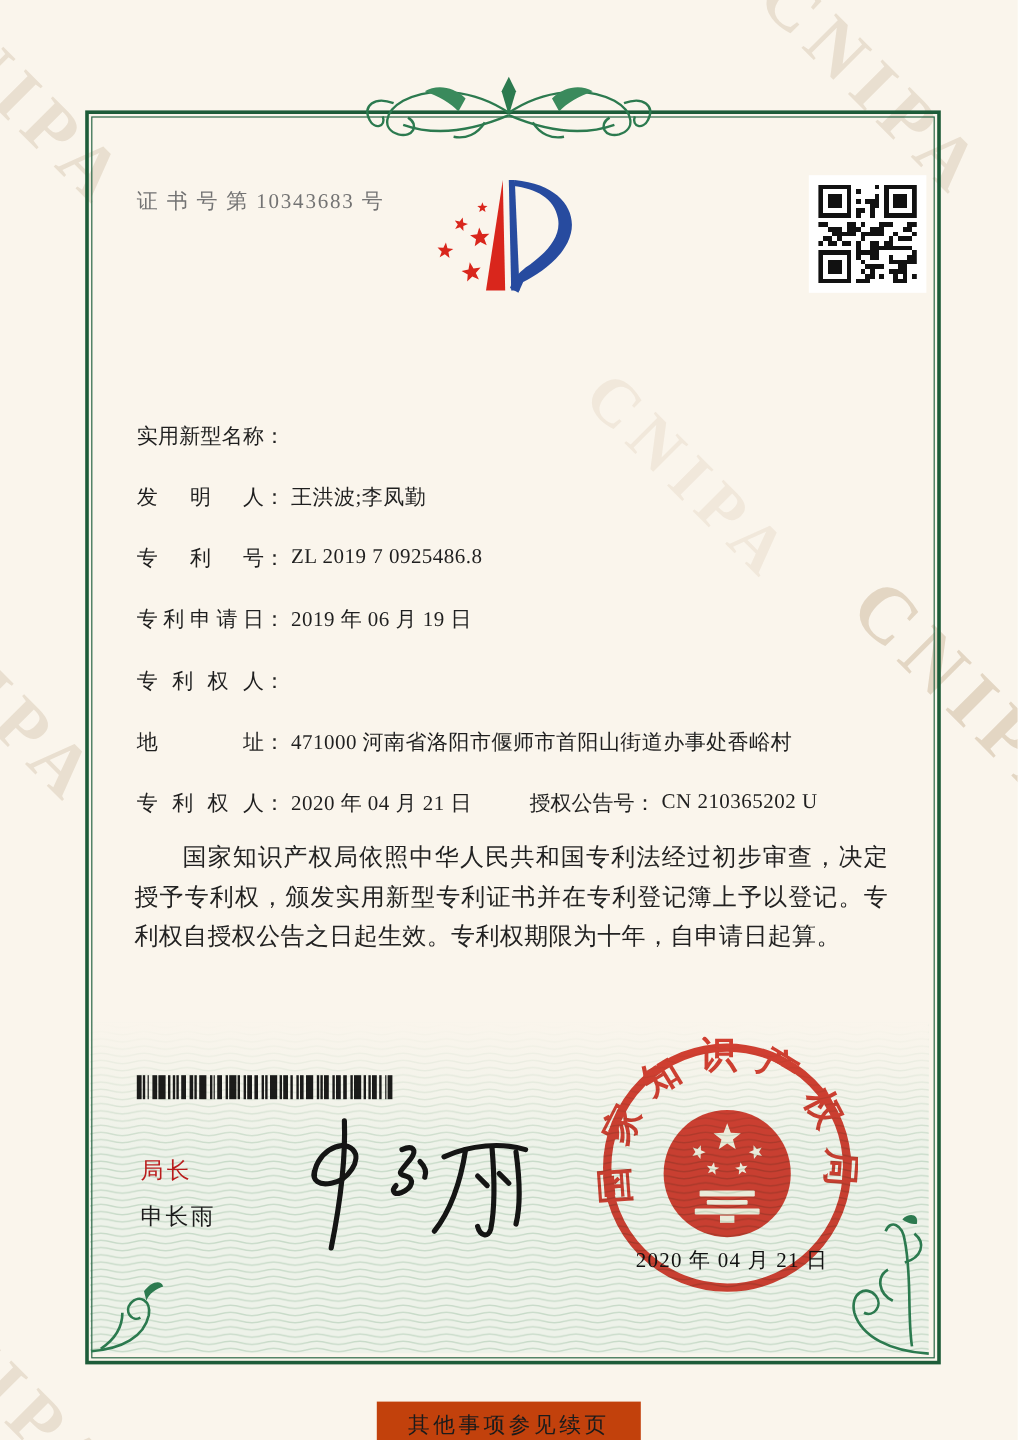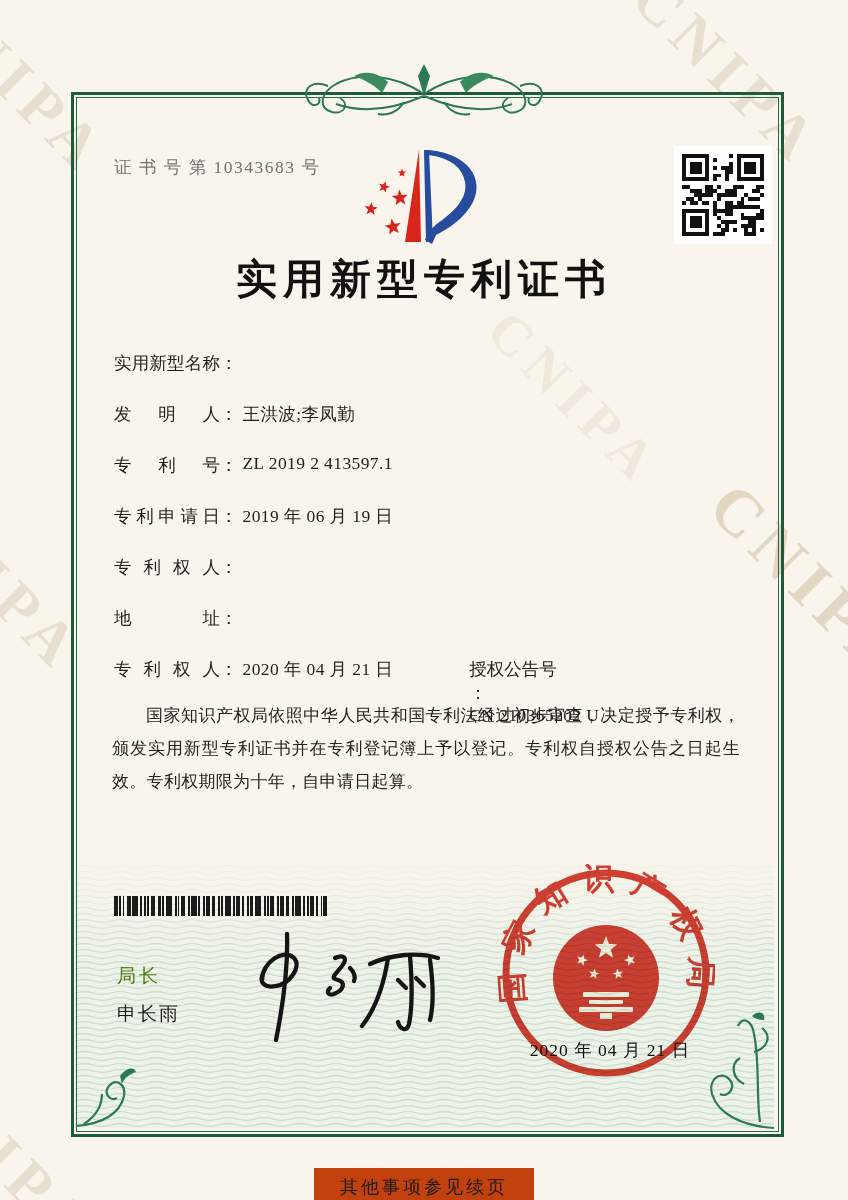--- a/index.html
+++ b/index.html
@@ -31,32 +31,32 @@
       display:flex;align-items:center;justify-content:center;z-index:3;}
   .title{position:absolute;left:0;top:252px;width:848px;text-align:center;font-size:41px;
       font-weight:bold;color:#111;letter-spacing:6px;z-index:3;}
 
   .fields{position:absolute;left:114px;top:351px;width:640px;z-index:3;font-size:17.5px;color:#1f1f1f;}
   .field-row{height:51px;display:flex;align-items:flex-start;}
   .f-label{display:inline-block;width:106px;text-align-last:justify;-moz-text-align-last:justify;
       text-justify:inter-character;}
   .f-colon{margin-right:5px;}
   .f-value{letter-spacing:.4px;}
-  .grant-second{margin-left:76px;display:flex;flex-direction:column;}
+  .grant-second{margin-left:48px;display:flex;}
   .g-label{margin-right:0;}
 
-  .paras{position:absolute;left:112px;top:699px;width:628px;z-index:3;font-size:17px;
+  .paras{position:absolute;left:112px;top:699px;width:628px;z-index:3;font-size:20px;
       line-height:33px;color:#222;text-align:justify;}
   .paras p{margin:0;text-indent:2em;letter-spacing:.3px;}
 
   .barcode{position:absolute;left:114px;top:896px;width:226px;height:20px;z-index:3;
       display:flex;align-items:stretch;mix-blend-mode:multiply;}
   .barcode span{display:block;background:#1c1c1c;}
 
-  .sig-title{position:absolute;left:117px;top:963px;font-size:19px;color:#4d7c0f;z-index:3;letter-spacing:3px;}
+  .sig-title{position:absolute;left:117px;top:963px;font-size:19px;color:#b91c1c;z-index:3;letter-spacing:3px;}
   .sig-name{position:absolute;left:117px;top:1001px;font-size:19px;color:#1c1c1c;z-index:3;letter-spacing:2px;}
   .signature{position:absolute;left:232px;top:928px;z-index:3;mix-blend-mode:multiply;}
 
   .seal{position:absolute;left:497px;top:864px;z-index:3;mix-blend-mode:multiply;opacity:.95;}
   .seal-date{position:absolute;left:512px;top:1038px;width:196px;text-align:center;font-size:17.5px;
       color:#111;z-index:4;letter-spacing:1px;}
 
   .page-info{position:absolute;left:0;top:1088px;width:848px;text-align:center;font-size:15px;
       color:#1d1d1d;z-index:3;letter-spacing:2px;}
   .note-box{position:absolute;left:50%;transform:translateX(-50%);top:1168px;background:#c2410c;
@@ -263,49 +263,49 @@
         <rect x="2" y="2" width="3" height="3" fill="#111"></rect>
         <rect x="14" y="0" width="7" height="7" fill="#111"></rect>
         <rect x="15" y="1" width="5" height="5" fill="#fff"></rect>
         <rect x="16" y="2" width="3" height="3" fill="#111"></rect>
         <rect x="0" y="14" width="7" height="7" fill="#111"></rect>
         <rect x="1" y="15" width="5" height="5" fill="#fff"></rect>
         <rect x="2" y="16" width="3" height="3" fill="#111"></rect>
       </svg>
   </div>
 
-  <div class="title">实用新型专利证书</div>
 
   <div class="fields">
     <div class="field-row">
       <span class="f-label">实用新型名称</span>
         <span class="f-colon">：</span>
     </div>
     <div class="field-row">
       <span class="f-label">发明人</span>
         <span class="f-colon">：</span>
       <span class="f-value">王洪波;李凤勤</span>
     </div>
     <div class="field-row">
       <span class="f-label">专利号</span>
         <span class="f-colon">：</span>
-      <span class="f-value">ZL 2019 2 413597.1</span>
+      <span class="f-value">ZL 2019 7 0925486.8</span>
     </div>
     <div class="field-row">
       <span class="f-label">专利申请日</span>
         <span class="f-colon">：</span>
       <span class="f-value">2019 年 06 月 19 日</span>
     </div>
     <div class="field-row">
       <span class="f-label">专利权人</span>
         <span class="f-colon">：</span>
     </div>
     <div class="field-row">
       <span class="f-label">地址</span>
         <span class="f-colon">：</span>
+      <span class="f-value">471000 河南省洛阳市偃师市首阳山街道办事处香峪村</span>
     </div>
     <div class="field-row">
       <span class="f-label">专利权人</span>
         <span class="f-colon">：</span>
       <span class="f-value">2020 年 04 月 21 日</span>
       <span class="grant-second">
         <span class="g-label">授权公告号</span>
           <span class="f-colon">：</span>
         <span class="f-value">CN 210365202 U</span>
       </span>

